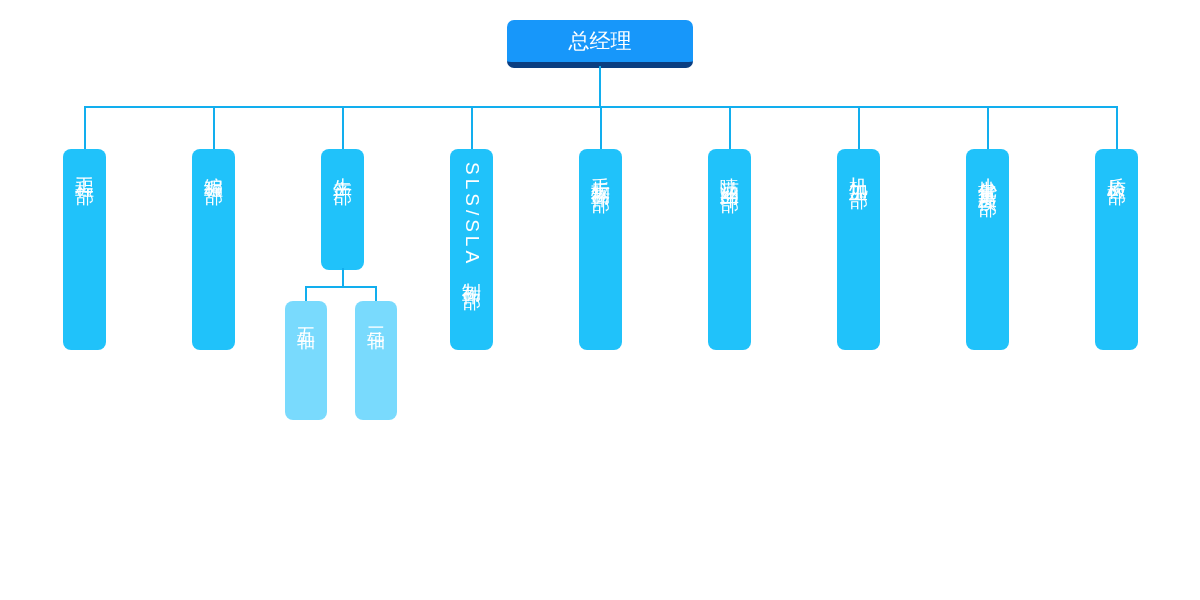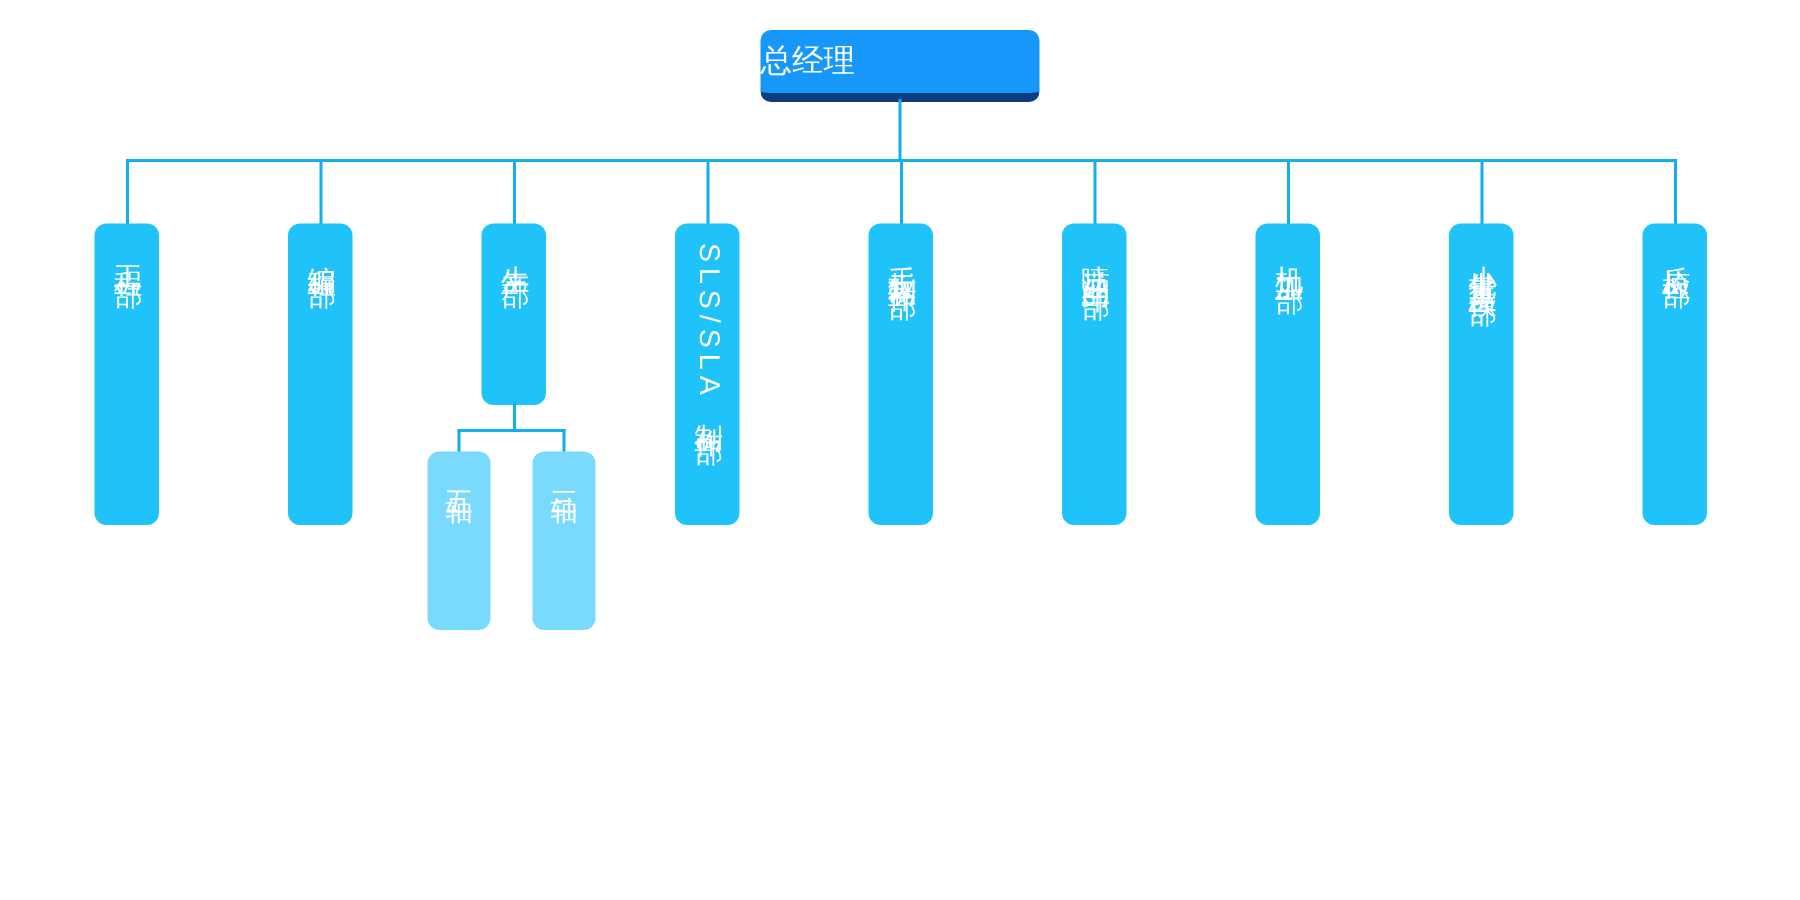--- a/index.html
+++ b/index.html
@@ -27,21 +27,21 @@
   .node { position: absolute; box-sizing: border-box; }
   .root-node {
     left: 507px; top: 20px;
     width: 186px; height: 48px;
     background: var(--root-fill);
     border-bottom: 6px solid var(--root-shadow);
     border-radius: 7px;
     color: var(--text);
     font-size: 21px;
     line-height: 42px;
-    text-align: left;
+    text-align: center;
   }
   .vbox {
     top: 149px;
     width: 43px; height: 201px;
     background: var(--department-fill);
     border-radius: 8px;
     display: flex;
     justify-content: center;
     align-items: flex-start;
     color: var(--text);

